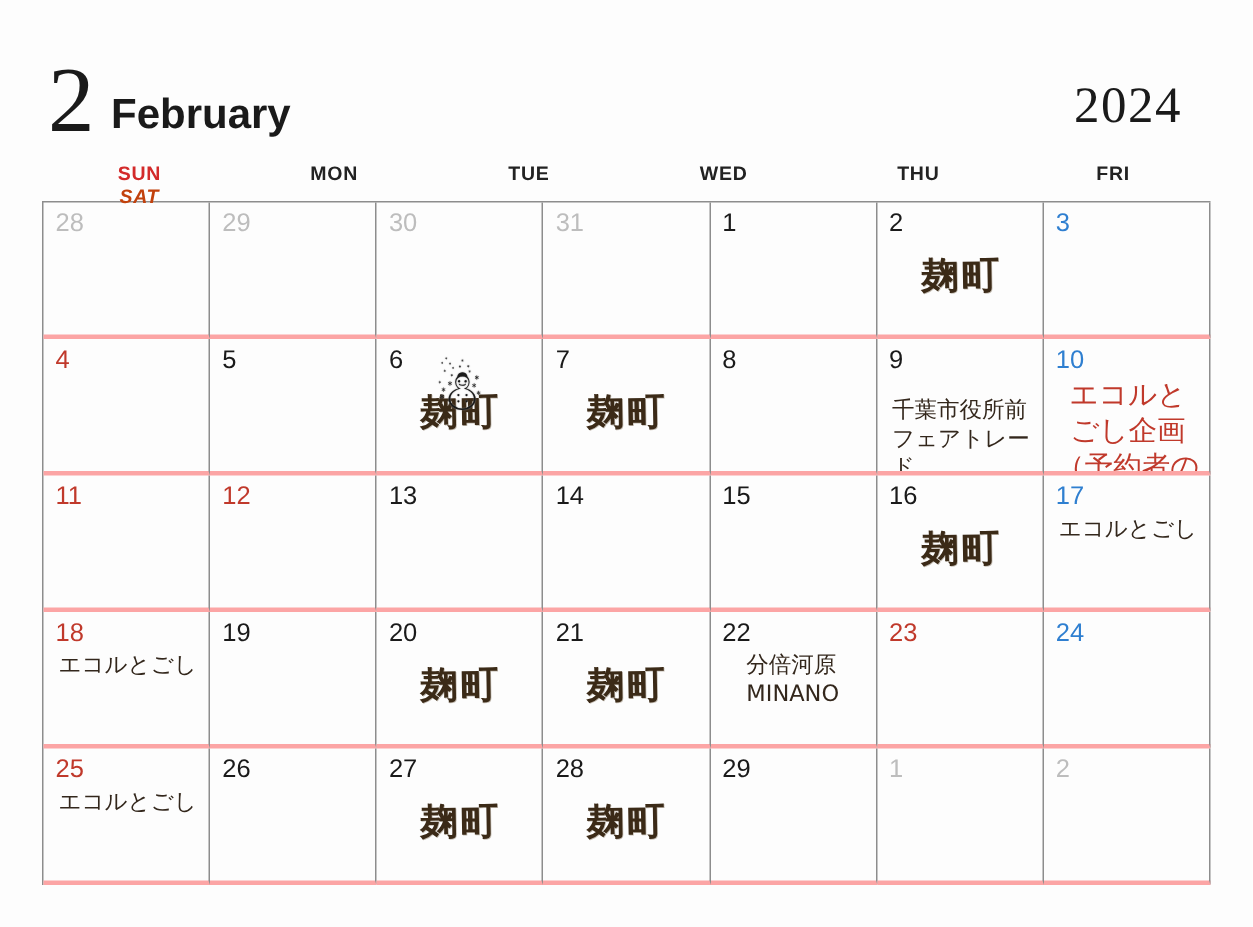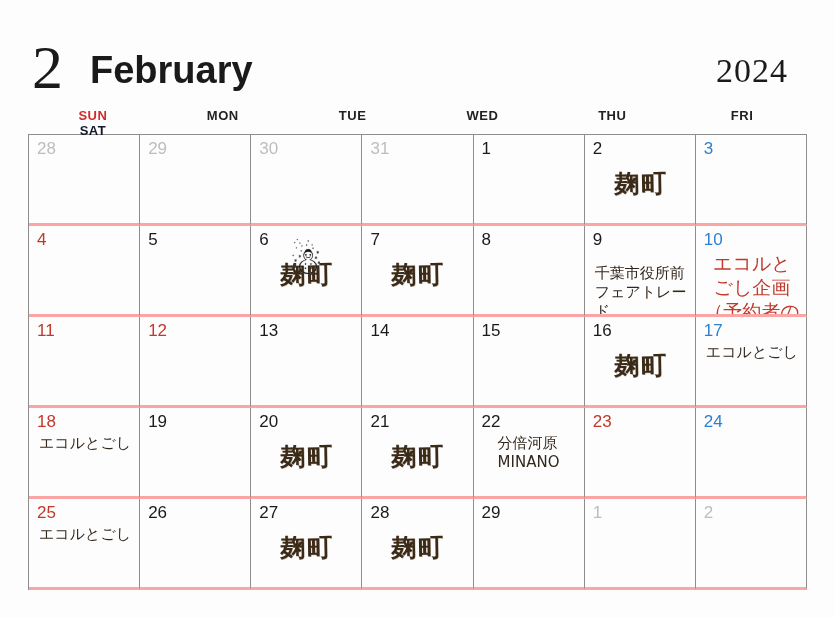--- a/index.html
+++ b/index.html
@@ -37,23 +37,23 @@
   }
   .month-num {
     font-family: "Liberation Serif", serif;
     font-size: 62px;
     line-height: 0.85;
     font-weight: 400;
     letter-spacing: -1px;
   }
   .month-name {
     font-family: "Liberation Sans", sans-serif;
-    font-size: 38px;
+    font-size: 28px;
     font-weight: bold;
-    margin-left: 28px;
+    margin-left: 12px;
     padding-bottom: 2px;
     letter-spacing: 0px;
   }
   .year {
     position: absolute;
     right: 19px;
     bottom: 18px;
     font-family: "Liberation Serif", serif;
     font-size: 34px;
     letter-spacing: 1px;
@@ -67,21 +67,21 @@
     height: 26px;
     align-items: center;
   }
   .weekday {
     text-align: center;
     font-size: 13px;
     font-weight: bold;
     letter-spacing: 0.5px;
   }
   .wd-sun { color: #d32a2a; }
-  .wd-sat { color: #0f172a; }
+  .wd-sat { color: #c2410c; font-style: italic; }
   .wd-wk  { color: #222222; }
 
   
   .grid {
     border-top: 1px solid #8d8d8d;
     border-left: 1px solid #8d8d8d;
     display: grid;
     grid-template-columns: repeat(7, 1fr);
     grid-auto-rows: 91px;
     width: 100%;

